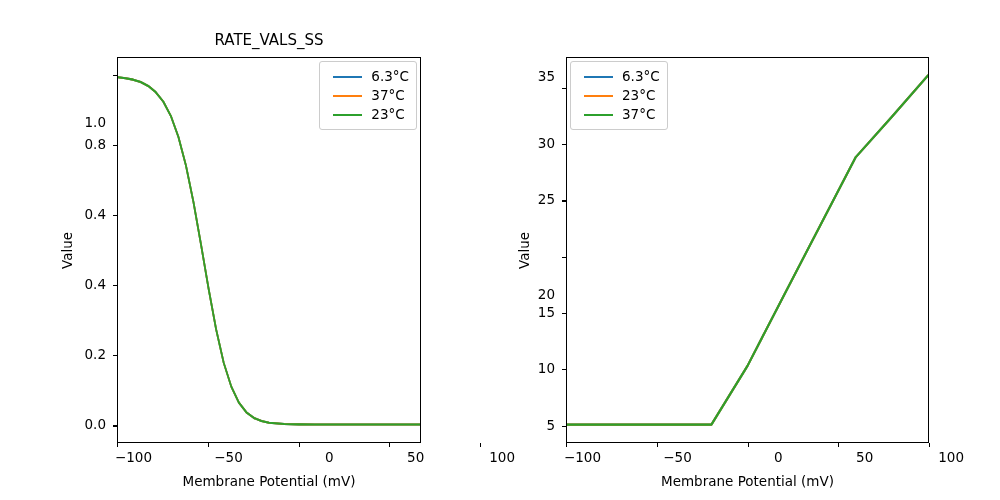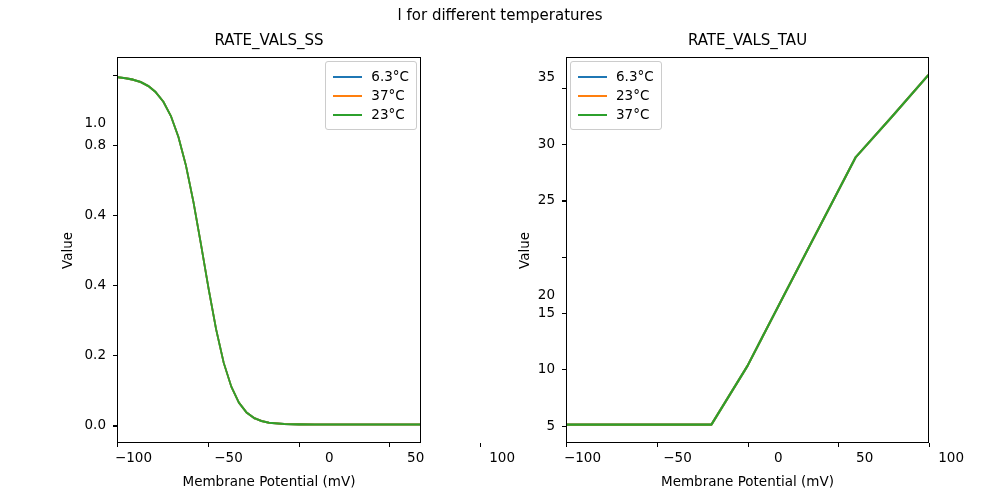--- a/index.html
+++ b/index.html
@@ -111,21 +111,21 @@
     line-height: 16px;
     transform-origin: 0 0;
     transform: rotate(-90deg);
     white-space: nowrap;
   }
   .legend {
     position: absolute;
     border: 1px solid #cccccc;
     border-radius: 3px;
     background: #ffffff;
-    padding: 5px 7px 5px 7px;
+    padding: 5px 7px 5px 13px;
     box-sizing: border-box;
   }
   .legend-row {
     display: flex;
     align-items: center;
     height: 19px;
   }
   .legend-swatch {
     width: 29px;
     height: 0;
@@ -137,21 +137,20 @@
     font-size: 13.5px;
     line-height: 15px;
     white-space: nowrap;
   }
 </style>
 </head>
 <body>
 
 <div id="figure">
 
-  <div class="suptitle">l for different temperatures</div>
 
   <div class="axes" id="axes-0" style="left:117px; top:57px; width:304px; height:386px;">
     <div class="axes-title">RATE_VALS_SS</div>
     <div class="plot-frame">
       <svg class="plot-svg" id="svg-0" viewBox="0 0 363 386" preserveAspectRatio="none">
           <polyline points="0.00,19.30 9.08,20.35 18.15,21.76 27.22,24.21 36.30,28.07 45.38,34.39 54.45,43.86 63.52,58.25 72.60,79.31 81.67,108.08 90.75,144.93 99.83,187.74 108.90,231.95 117.98,273.01 127.05,306.34 136.13,330.21 145.20,346.35 154.28,356.17 163.35,361.79 172.42,364.95 181.50,366.70 199.65,367.93 217.80,368.31 235.95,368.42 254.10,368.45 272.25,368.45 290.40,368.45 308.55,368.45 326.70,368.45 344.85,368.45 363.00,368.45" fill="none" stroke="#1f77b4" stroke-width="2.1" stroke-linejoin="round" stroke-linecap="round"></polyline>
           <polyline points="0.00,19.30 9.08,20.35 18.15,21.76 27.22,24.21 36.30,28.07 45.38,34.39 54.45,43.86 63.52,58.25 72.60,79.31 81.67,108.08 90.75,144.93 99.83,187.74 108.90,231.95 117.98,273.01 127.05,306.34 136.13,330.21 145.20,346.35 154.28,356.17 163.35,361.79 172.42,364.95 181.50,366.70 199.65,367.93 217.80,368.31 235.95,368.42 254.10,368.45 272.25,368.45 290.40,368.45 308.55,368.45 326.70,368.45 344.85,368.45 363.00,368.45" fill="none" stroke="#ff7f0e" stroke-width="2.1" stroke-linejoin="round" stroke-linecap="round"></polyline>
           <polyline points="0.00,19.30 9.08,20.35 18.15,21.76 27.22,24.21 36.30,28.07 45.38,34.39 54.45,43.86 63.52,58.25 72.60,79.31 81.67,108.08 90.75,144.93 99.83,187.74 108.90,231.95 117.98,273.01 127.05,306.34 136.13,330.21 145.20,346.35 154.28,356.17 163.35,361.79 172.42,364.95 181.50,366.70 199.65,367.93 217.80,368.31 235.95,368.42 254.10,368.45 272.25,368.45 290.40,368.45 308.55,368.45 326.70,368.45 344.85,368.45 363.00,368.45" fill="none" stroke="#2ca02c" stroke-width="2.1" stroke-linejoin="round" stroke-linecap="round"></polyline>
         </svg>
     </div>
@@ -193,21 +192,20 @@
           <span class="legend-label">37°C</span>
         </div>
         <div class="legend-row">
           <span class="legend-swatch" style="border-top-color: rgb(44, 160, 44);"></span>
           <span class="legend-label">23°C</span>
         </div>
       </div>
   </div>
 
   <div class="axes" id="axes-1" style="left:566px; top:57px; width:363px; height:386px;">
-    <div class="axes-title">RATE_VALS_TAU</div>
     <div class="plot-frame">
       <svg class="plot-svg" id="svg-1" viewBox="0 0 363 386" preserveAspectRatio="none">
           <polyline points="0.00,368.56 36.30,368.56 72.60,368.56 108.90,368.56 145.20,368.56 181.50,309.48 217.80,239.14 254.10,169.37 290.40,99.59 326.70,59.08 363.00,17.44" fill="none" stroke="#1f77b4" stroke-width="2.1" stroke-linejoin="round" stroke-linecap="round"></polyline>
           <polyline points="0.00,368.56 36.30,368.56 72.60,368.56 108.90,368.56 145.20,368.56 181.50,309.48 217.80,239.14 254.10,169.37 290.40,99.59 326.70,59.08 363.00,17.44" fill="none" stroke="#ff7f0e" stroke-width="2.1" stroke-linejoin="round" stroke-linecap="round"></polyline>
           <polyline points="0.00,368.56 36.30,368.56 72.60,368.56 108.90,368.56 145.20,368.56 181.50,309.48 217.80,239.14 254.10,169.37 290.40,99.59 326.70,59.08 363.00,17.44" fill="none" stroke="#2ca02c" stroke-width="2.1" stroke-linejoin="round" stroke-linecap="round"></polyline>
         </svg>
     </div>
     <div id="xticks-1">
         <div class="tick-x" style="left: 0px;"></div>
         <div class="ticklabel-x" style="left: 0px;">−100</div>

